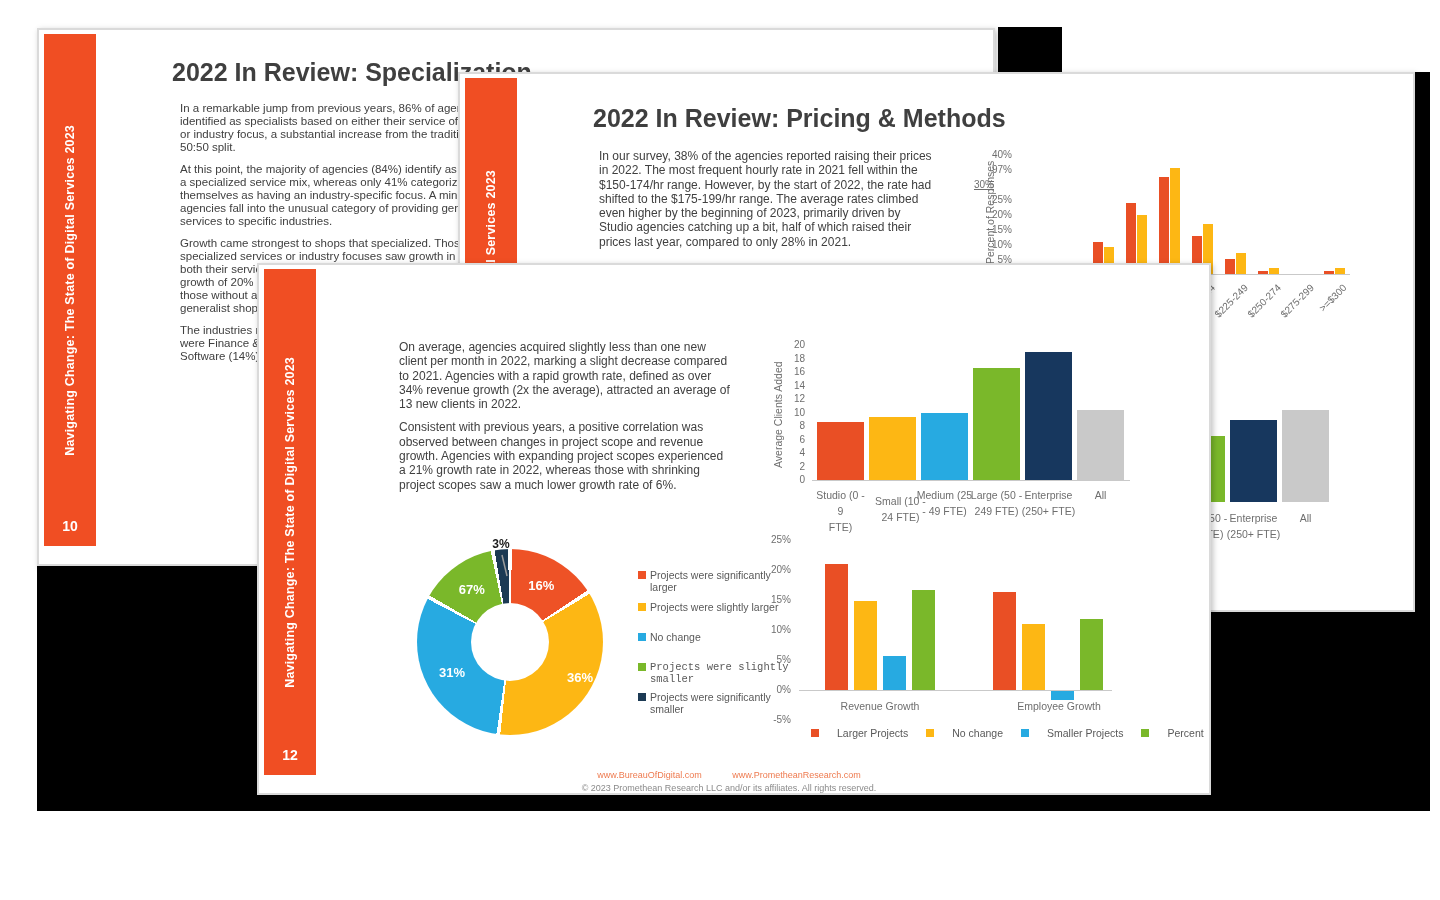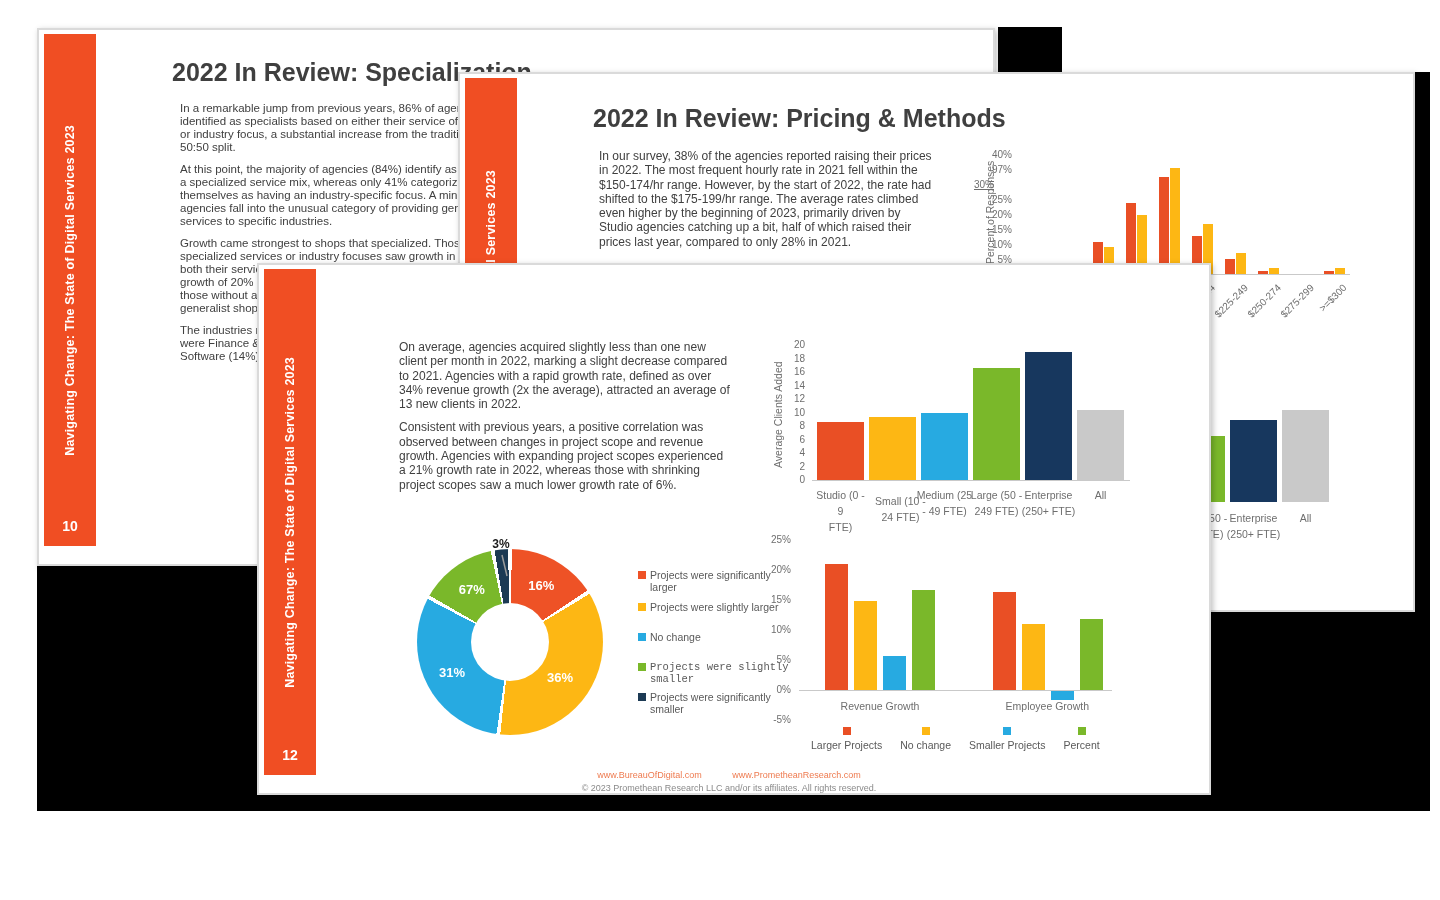--- a/index.html
+++ b/index.html
@@ -33,21 +33,21 @@
   .rlab{position:absolute;font-size:10px;color:#6e6e6e;white-space:nowrap;
     transform:rotate(-45deg);transform-origin:100% 0;}
   .leg{font-size:10.5px;color:#595959;line-height:12px;white-space:pre-line;}
   .sq{width:8px;height:8px;}
   #donut{position:absolute;left:158px;top:284px;width:186px;height:186px;border-radius:50%;}
   #donut-hole{position:absolute;left:212px;top:338px;width:78px;height:78px;border-radius:50%;background:#fff;}
   .dlab{width:40px;margin-left:-20px;text-align:center;color:#fff;font-weight:bold;font-size:13px;}
   .dlab.dark{color:#1a1a1a;font-size:12px;}
   svg.overlay{position:absolute;left:0;top:0;pointer-events:none;}
   .glegend{position:absolute;left:552px;top:462px;display:flex;column-gap:18px;align-items:center;}
-  .glegend .item{display:flex;align-items:center;gap:4px;font-size:10.5px;color:#595959;flex-direction:column;}
+  .glegend .item{display:flex;align-items:center;gap:18px;font-size:10.5px;color:#595959;}
   .glegend .sq{position:static;}
 </style>
 </head>
 <body>
 
 <div id="stage">
 
   <div class="blackblock" style="left:998px;top:27px;width:64px;height:45px;"></div>
   <div class="blackblock" style="left:1415px;top:72px;width:15px;height:739px;"></div>
   <div class="blackblock" style="left:37px;top:566px;width:1393px;height:245px;"></div>
@@ -164,21 +164,21 @@
     <div class="ylab" style="left:513px;top:85px;height:130px;">Average Clients Added</div>
     <div id="clients-chart"></div>
 
     <div id="donut" style="background: conic-gradient(rgb(255, 255, 255) 0deg, rgb(255, 255, 255) 1.2deg, rgb(238, 82, 38) 1.2deg, rgb(238, 82, 38) 56.4deg, rgb(255, 255, 255) 56.4deg, rgb(255, 255, 255) 57.6deg, rgb(255, 255, 255) 57.6deg, rgb(255, 255, 255) 58.8deg, rgb(253, 183, 20) 58.8deg, rgb(253, 183, 20) 186deg, rgb(255, 255, 255) 186deg, rgb(255, 255, 255) 187.2deg, rgb(255, 255, 255) 187.2deg, rgb(255, 255, 255) 188.4deg, rgb(39, 170, 225) 188.4deg, rgb(39, 170, 225) 297.6deg, rgb(255, 255, 255) 297.6deg, rgb(255, 255, 255) 298.8deg, rgb(255, 255, 255) 298.8deg, rgb(255, 255, 255) 300deg, rgb(122, 184, 42) 300deg, rgb(122, 184, 42) 348deg, rgb(255, 255, 255) 348deg, rgb(255, 255, 255) 349.2deg, rgb(255, 255, 255) 349.2deg, rgb(255, 255, 255) 350.4deg, rgb(28, 58, 84) 350.4deg, rgb(28, 58, 84) 358.8deg, rgb(255, 255, 255) 358.8deg, rgb(255, 255, 255) 360deg);"></div>
     <div id="donut-hole"></div>
     <svg class="overlay" width="954" height="532">
       <line x1="243" y1="290" x2="248" y2="311" stroke="#9b9b9b" stroke-width="1.5"></line>
     </svg>
     <div id="donut-labels">
         <div class="dlab" style="left: 282.314px; top: 313.04px;">16%</div>
-        <div class="dlab" style="left: 301px; top: 404.829px;">36%</div>
+        <div class="dlab" style="left: 321px; top: 404.829px;">36%</div>
         <div class="dlab" style="left: 193.085px; top: 399.509px;">31%</div>
         <div class="dlab" style="left: 212.794px; top: 317.414px;">67%</div>
         <div class="dlab dark" style="left: 242px; top: 272px;">3%</div>
       </div>
     <div id="donut-legend">
         <div class="sq" style="left: 379px; top: 306px; background: rgb(238, 82, 38);"></div>
         <div class="leg" style="left: 391px; top: 304px; width: 140px;">Projects were significantly
 larger</div>
         <div class="sq" style="left: 379px; top: 338px; background: rgb(253, 183, 20);"></div>
         <div class="leg" style="left: 391px; top: 336px; width: 140px;">Projects were slightly larger</div>
@@ -258,15 +258,15 @@
       <div class="axisline" style="left: 540px; top: 425px; width: 313px;"></div>
       <div class="bar" style="left: 566px; top: 299px; width: 23px; height: 126px; background: rgb(233, 79, 37);"></div>
       <div class="bar" style="left: 734px; top: 327px; width: 23px; height: 98px; background: rgb(233, 79, 37);"></div>
       <div class="bar" style="left: 595px; top: 336px; width: 23px; height: 89px; background: rgb(253, 183, 20);"></div>
       <div class="bar" style="left: 763px; top: 359px; width: 23px; height: 66px; background: rgb(253, 183, 20);"></div>
       <div class="bar" style="left: 624px; top: 391px; width: 23px; height: 34px; background: rgb(39, 170, 225);"></div>
       <div class="bar" style="left: 792px; top: 426px; width: 23px; height: 9px; background: rgb(39, 170, 225);"></div>
       <div class="bar" style="left: 653px; top: 325px; width: 23px; height: 100px; background: rgb(122, 184, 42);"></div>
       <div class="bar" style="left: 821px; top: 354px; width: 23px; height: 71px; background: rgb(122, 184, 42);"></div>
       <div class="cat" style="left: 561px; top: 433px; width: 120px;">Revenue Growth</div>
-      <div class="cat" style="left: 710px; top: 433px; width: 120px; text-align: right;">Employee Growth</div>
+      <div class="cat" style="left: 740px; top: 433px; width: 120px;">Employee Growth</div>
     </div>
 </div>
 
 </body></html>

